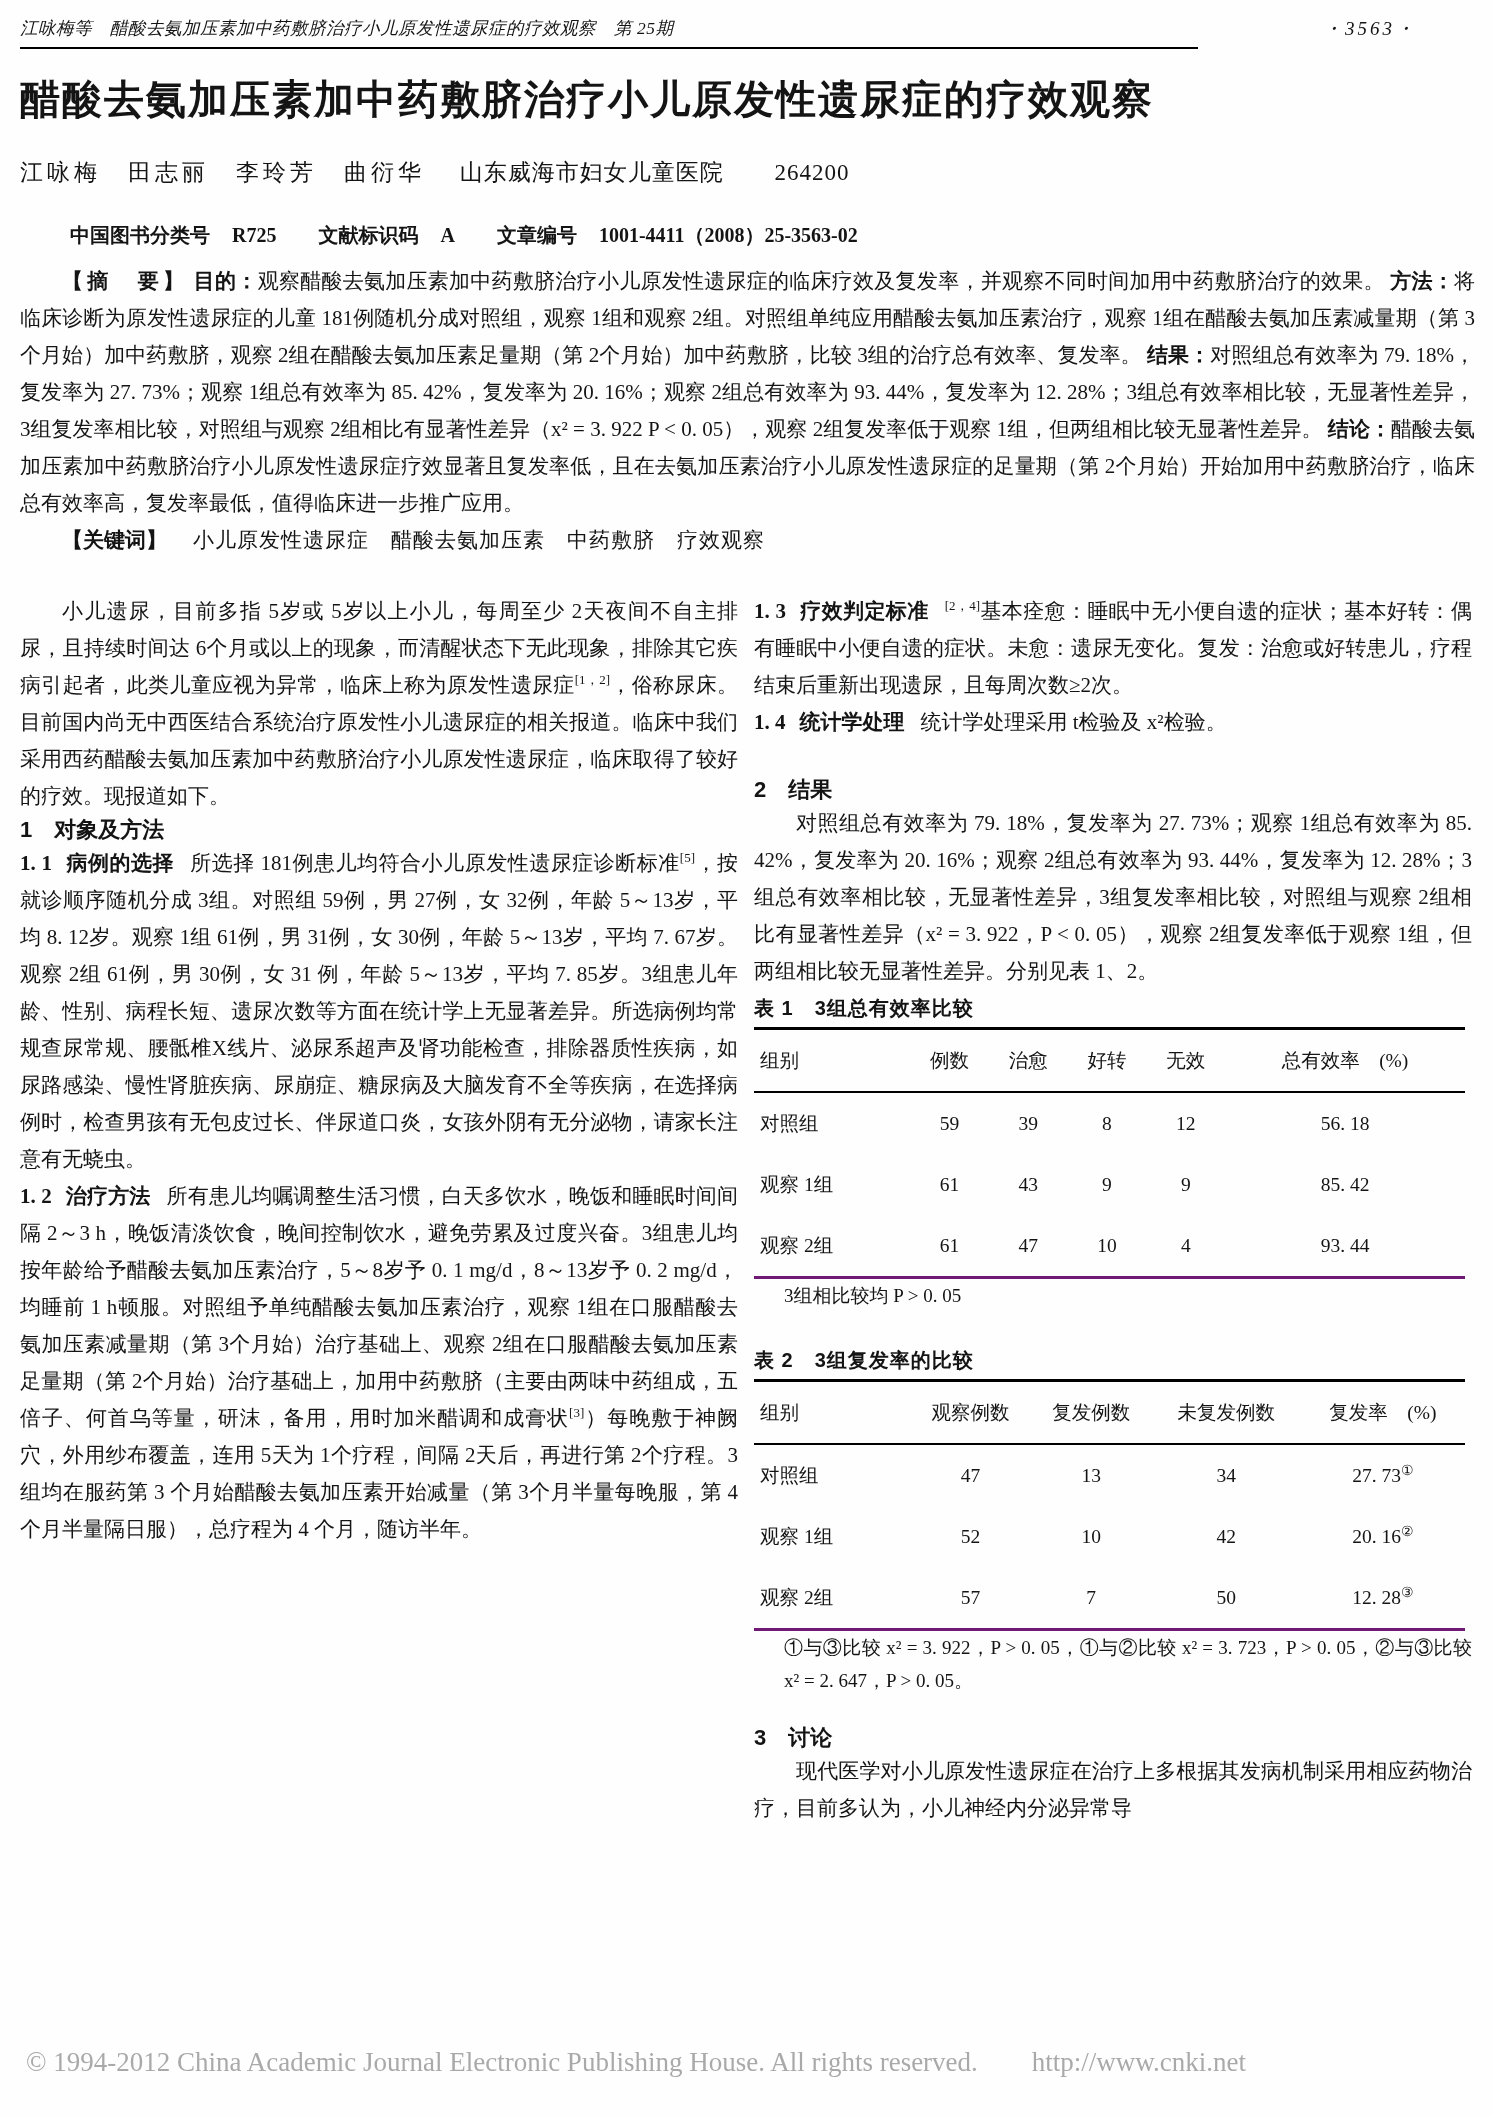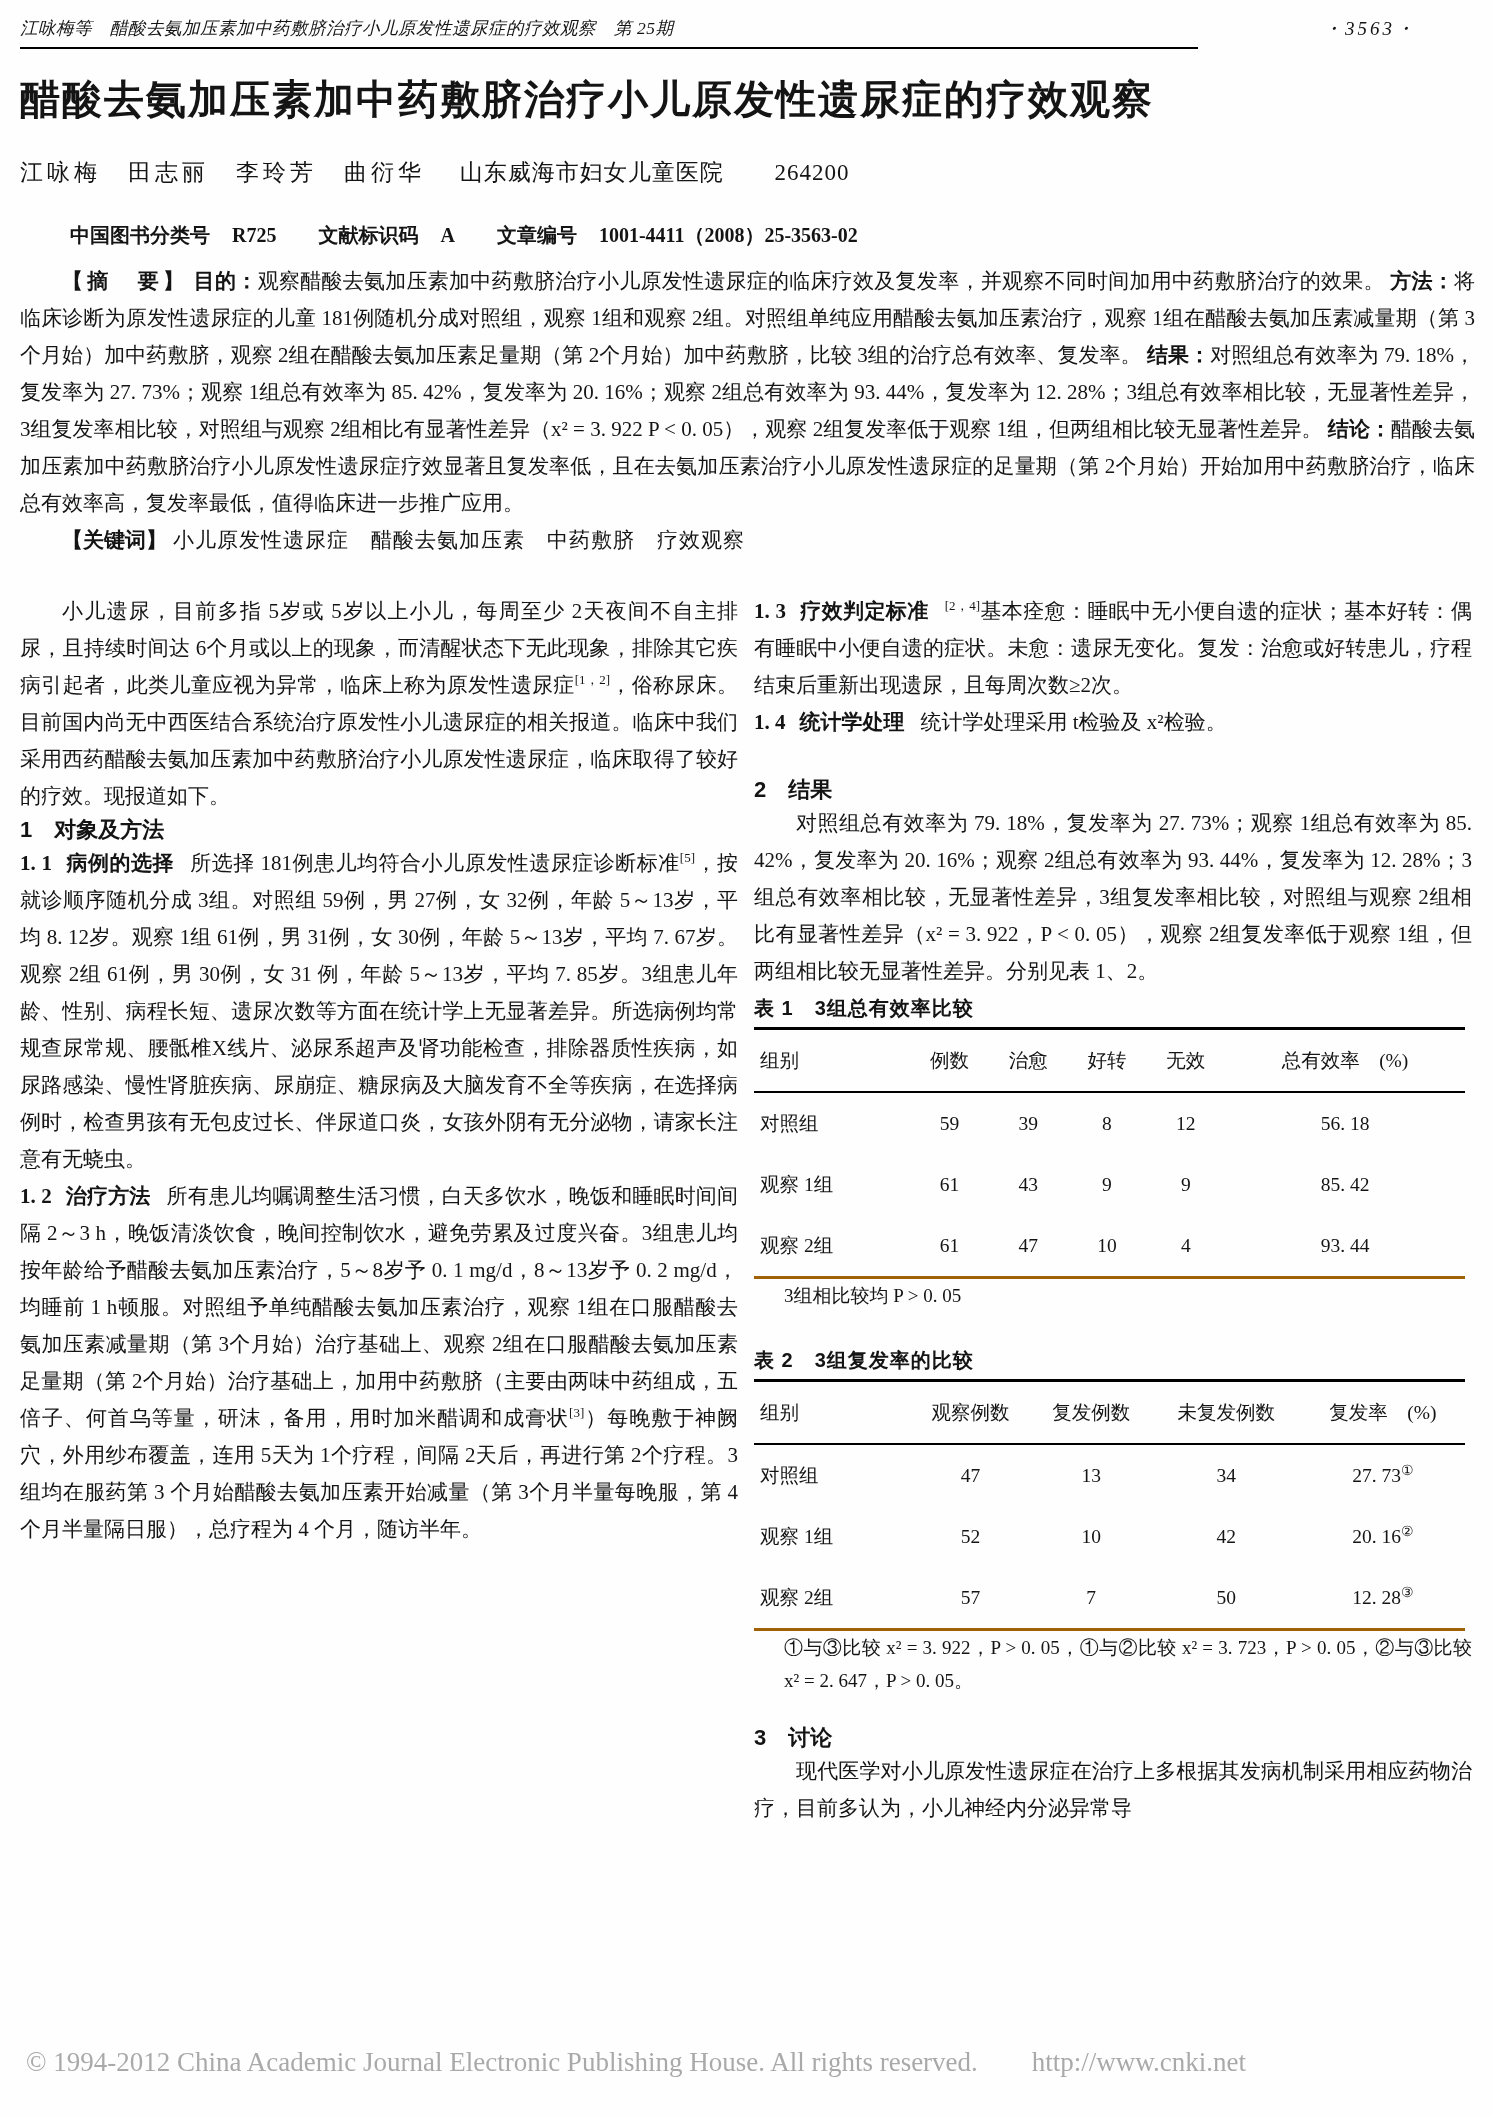--- a/index.html
+++ b/index.html
@@ -31,21 +31,21 @@
   .meta{margin-top:34px;padding-left:50px;font-weight:bold;font-size:20px;}
   .meta .val{margin-left:22px;}
   .meta .gap{margin-left:42px;}
   
   .abstract{
     margin:14px 0 0 0;font-size:21px;line-height:37px;
     text-align:justify;text-indent:2em;
   }
   .abstract b.tag{letter-spacing:4px;}
   .kw{margin:0;font-size:21px;line-height:37px;text-indent:2em;}
-  .kw .kw-text{margin-left:6px;letter-spacing:1px;}
+  .kw .kw-text{margin-left:26px;letter-spacing:1px;}
   b.runin{font-weight:bold;}
   
   .cols{display:flex;gap:16px;margin-top:22px;}
   .col{width:718px;font-size:21px;line-height:37px;text-align:justify;margin-top:12px;}
   .col p{margin:0;}
   .indent{text-indent:2em;}
   .sec-h{
     font-family:"Liberation Sans","DejaVu Sans",sans-serif;
     font-weight:bold;font-size:22px;line-height:30px;
     margin:17px 0 11px 0;text-align:left;text-indent:0;
@@ -54,21 +54,21 @@
   .subtitle{font-weight:bold;margin-right:16px;}
   sup{font-size:13px;line-height:0;}
   
   .tbl-title{
     text-align:left;font-weight:bold;font-size:20px;
     font-family:"Liberation Sans","DejaVu Sans",sans-serif;
     margin:24px 0 8px 0;text-indent:0;letter-spacing:1px;
   }
   table.three-line{
     width:99%;border-collapse:collapse;
-    border-top:3px solid #000;border-bottom:3px solid #a16207;
+    border-top:3px solid #000;border-bottom:3px solid #701a75;
     font-size:19.5px;
   }
   table.three-line th{
     font-weight:normal;text-align:center;padding:12px 2px;
     border-bottom:2px solid #000;
   }
   table.three-line td{text-align:center;padding:12px 2px;}
   table.three-line th:first-child,
   table.three-line td:first-child{text-align:left;padding-left:6px;width:148px;}
   .tbl-note{font-size:19px;line-height:33px;margin:7px 0 0 0;padding-left:30px;text-align:justify;text-indent:0;}

